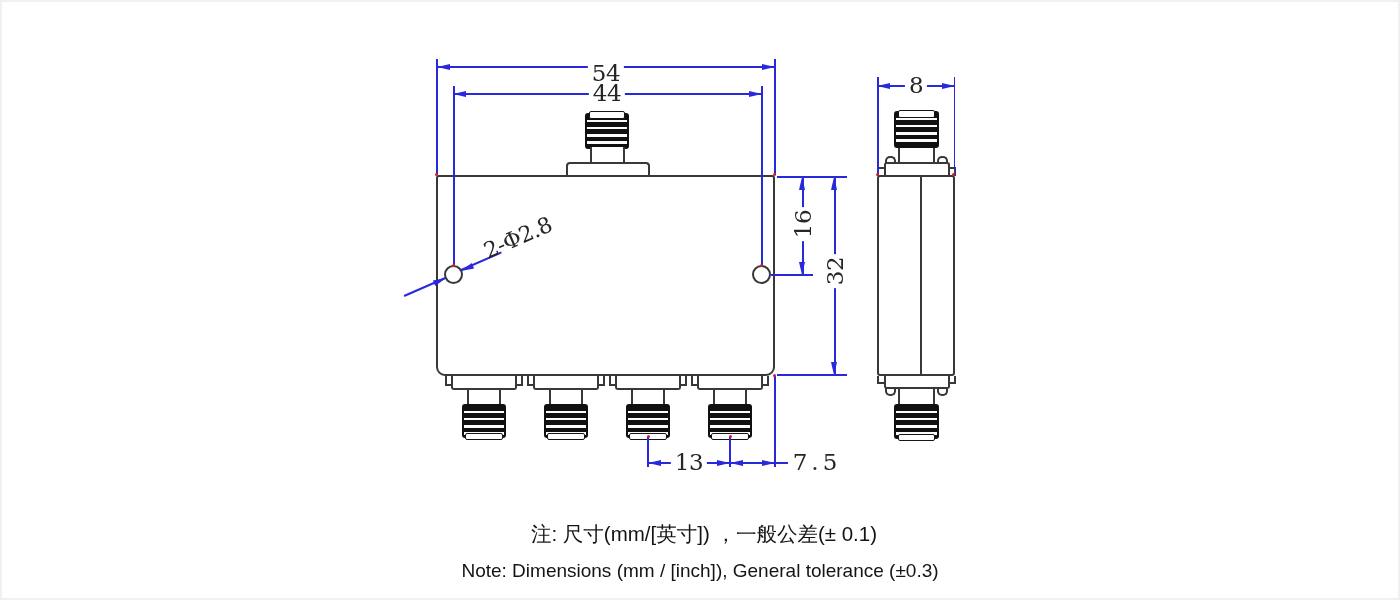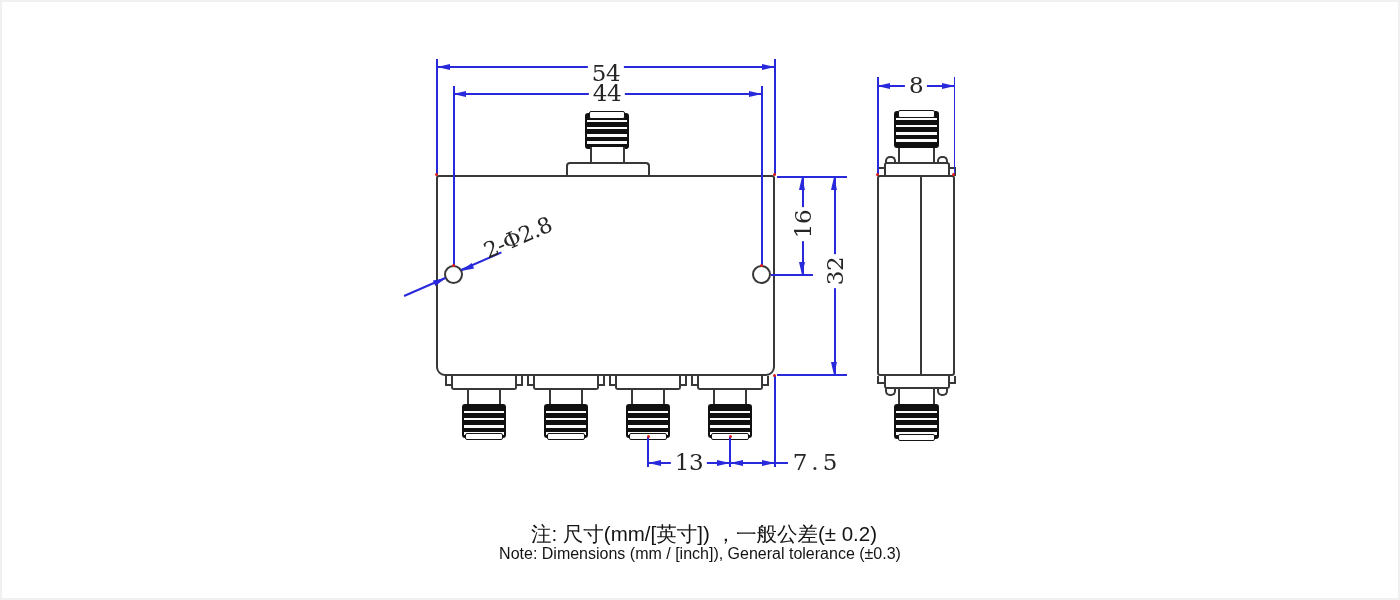--- a/index.html
+++ b/index.html
@@ -176,17 +176,17 @@
     <i class="dot" style="left:773px;top:374px"></i>
     <i class="dot" style="left:647px;top:435px"></i>
     <i class="dot" style="left:729px;top:435px"></i>
     <i class="dot" style="left:452px;top:264px"></i>
     <i class="dot" style="left:760px;top:264px"></i>
     <i class="dot" style="left:876px;top:173px"></i>
     <i class="dot" style="left:952px;top:173px"></i>
   </div>
 
   <div>
-    <span class="note" style="left:704px;top:520px;font-size:20.5px">注: 尺寸(mm/[英寸]) ，一般公差(± 0.2)</span>
-    <span class="note" style="left:700px;top:545px;font-size:16px">Note: Dimensions (mm / [inch]), General tolerance (±0.3)</span>
+    <span class="note" style="left:704px;top:520px;font-size:20.5px">注: 尺寸(mm/[英寸]) ，一般公差(± 0.1)</span>
+    <span class="note" style="left:700px;top:560px;font-size:19px">Note: Dimensions (mm / [inch]), General tolerance (±0.3)</span>
   </div>
 
 </div>
 
 </body></html>

